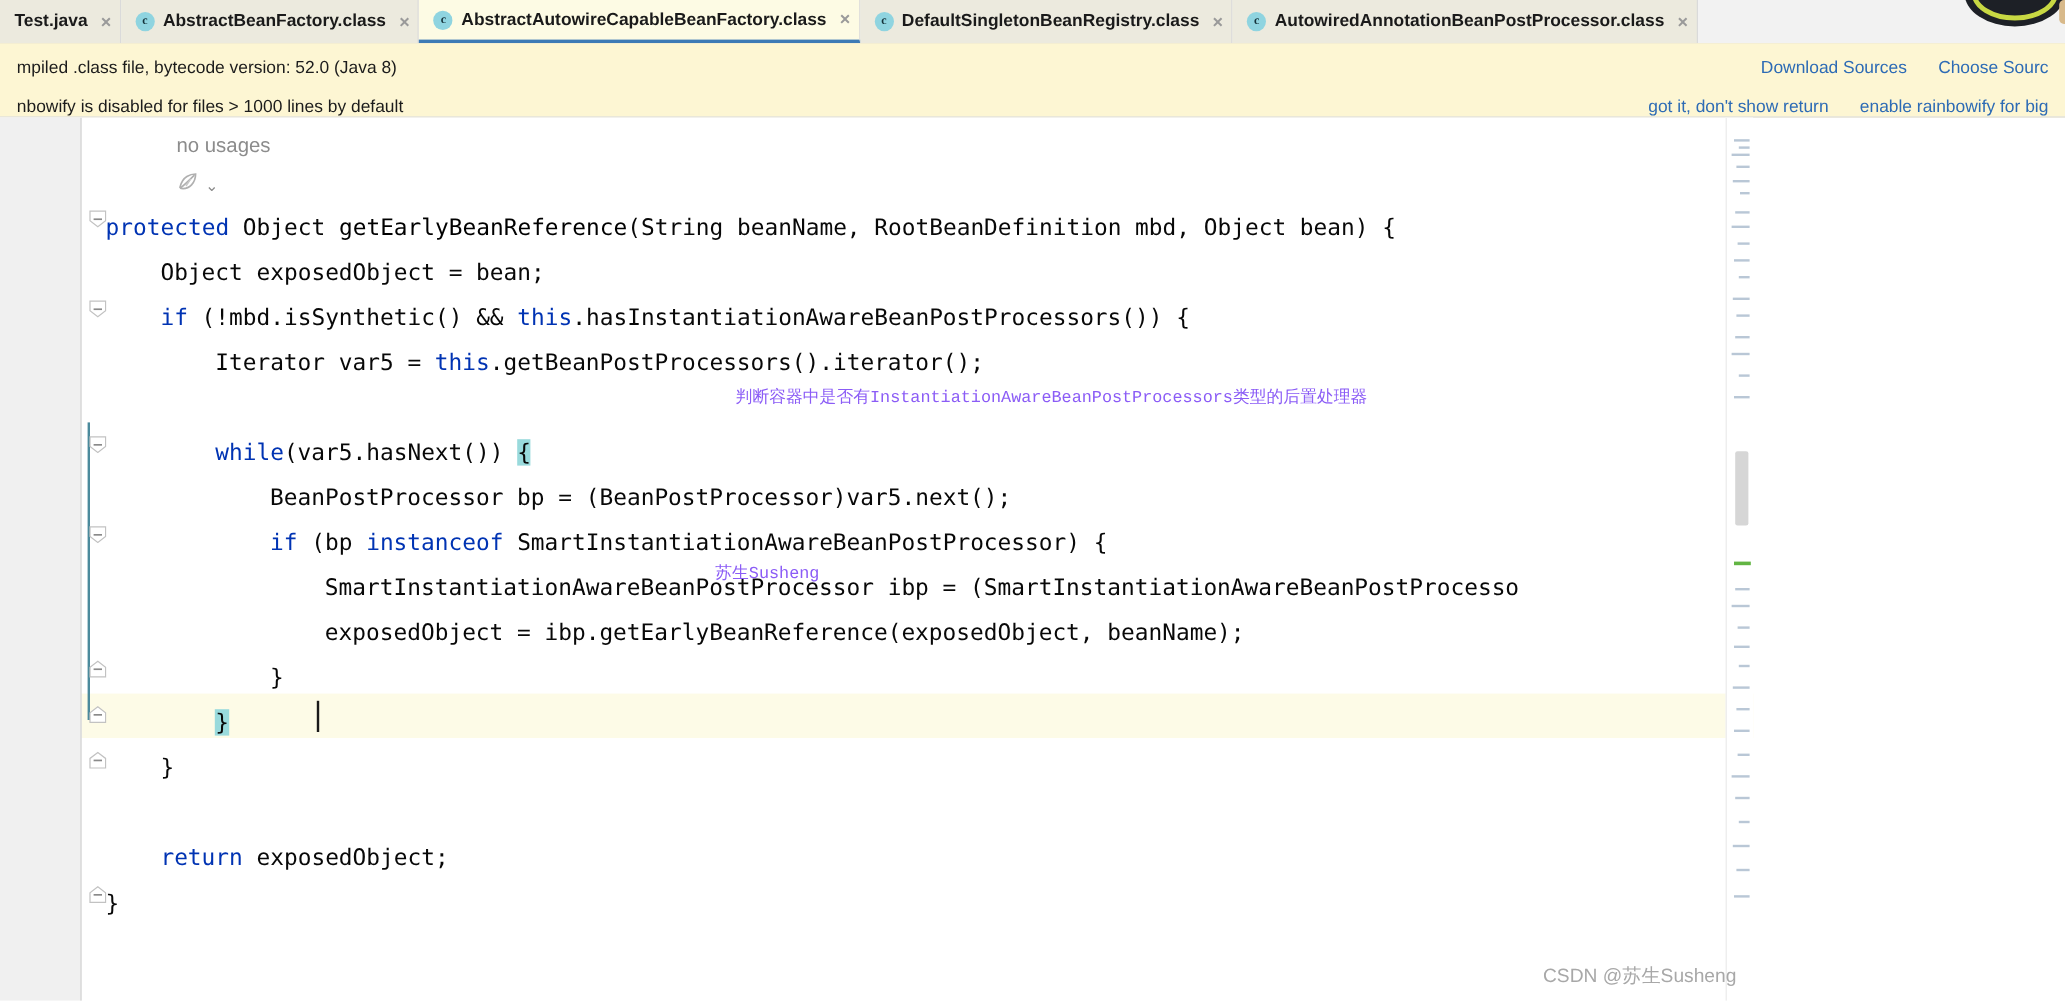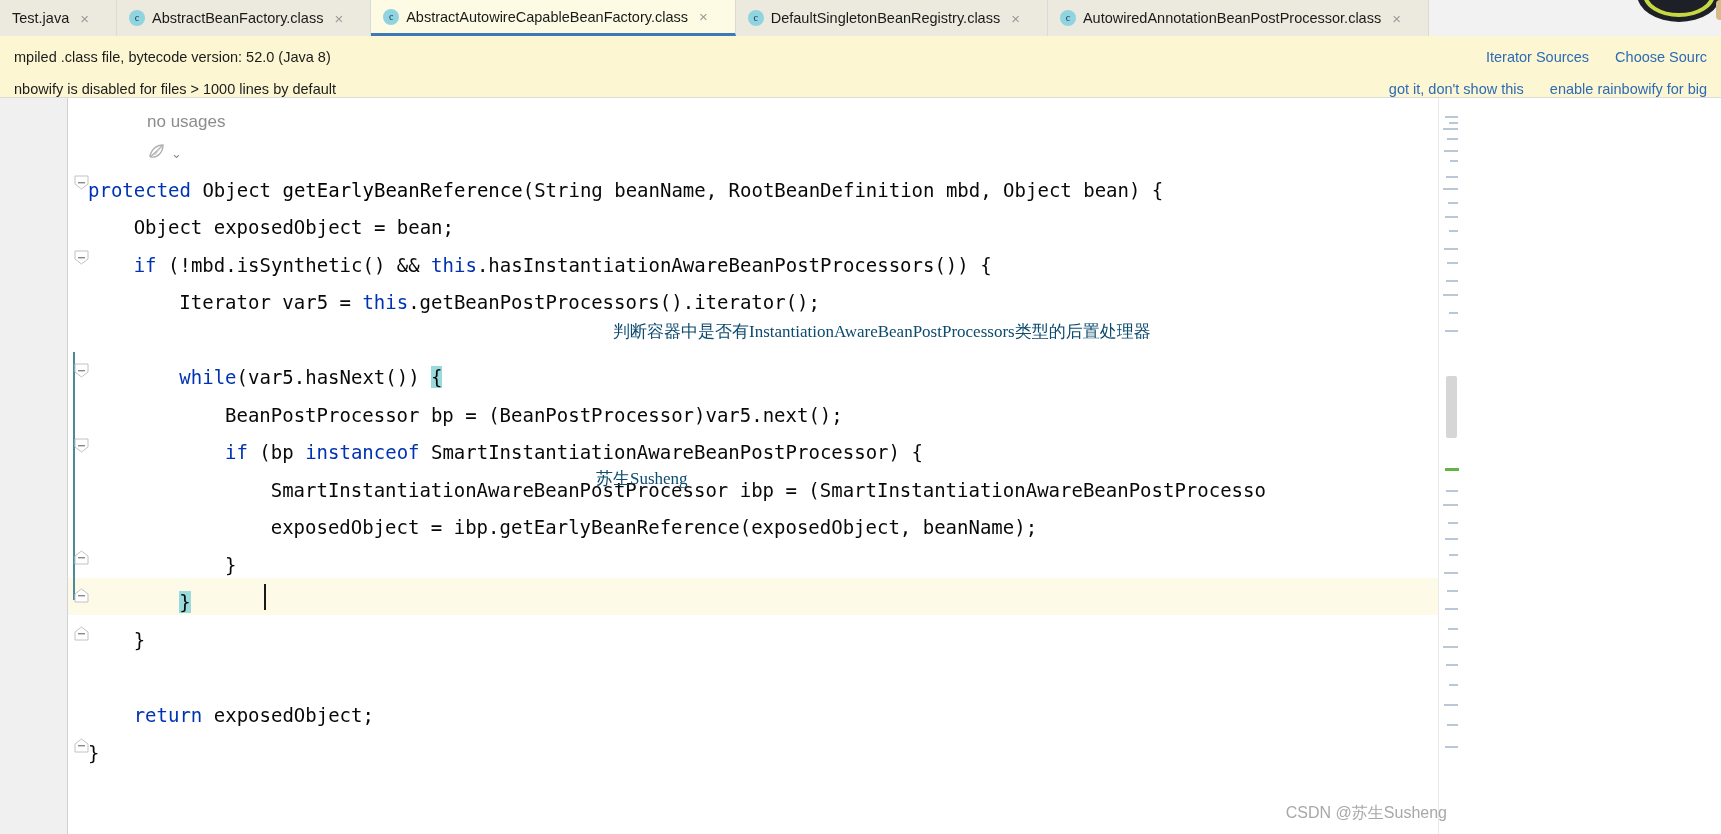--- a/index.html
+++ b/index.html
@@ -24,29 +24,30 @@
     background: #f2f2f2;
     display: flex;
     align-items: stretch;
     border-bottom: 1px solid #c9c9c9;
     overflow: hidden;
   }
   .tab {
     display: flex;
     align-items: center;
     gap: 7px;
-    padding: 0 27px 0 12px;
+    padding: 0 7px 0 12px;
     height: 36px;
     box-sizing: border-box;
     font-size: 14.5px;
     color: #1a1a1a;
     white-space: nowrap;
     border-right: 1px solid #dadada;
     position: relative;
     cursor: default;
+    font-weight: bold;
   }
   .tab.inactive { background: #eceade; }
   .tab.active {
     background: #fdfbe4;
     border-bottom: 3px solid #3d7ab5;
   }
   .tab .tabicon {
     width: 16px; height: 16px;
     border-radius: 50%;
     background: #8fd4e0;
@@ -184,23 +185,23 @@
   }
   .chev {
     color: #8a8a8a;
     font-size: 13px;
     font-family: "Liberation Sans", sans-serif;
   }
 
   
   .anno {
     position: absolute;
-    color: #0c4a6e;
-    font-family: Liberation Serif, serif;
-    font-size: 17px;
+    color: #8b5cf6;
+    font-family: Liberation Mono, monospace;
+    font-size: 14px;
     line-height: 24px;
     white-space: pre;
   }
 
   
   .minimap {
     position: absolute;
     right: 0; top: 0;
     width: 22px; height: 736px;
     background: #ffffff;
@@ -279,29 +280,29 @@
   <svg width="160" height="30" viewBox="0 0 160 30">
     <ellipse cx="118" cy="-6" rx="42" ry="28" fill="#1d2026"></ellipse>
     <ellipse cx="118" cy="-6" rx="34" ry="21" fill="none" stroke="#c8d843" stroke-width="4"></ellipse>
     <rect x="155" y="0" width="12" height="20" rx="4" fill="#d8b98a"></rect>
   </svg>
 </div>
 
 <div class="banner" id="banner-class">
   <span class="banner-msg">mpiled .class file, bytecode version: 52.0 (Java 8)</span>
   <span class="banner-actions">
-    <span class="banner-link">Iterator Sources</span>
+    <span class="banner-link">Download Sources</span>
     <span class="banner-link">Choose Sourc</span>
   </span>
 </div>
 
 <div class="banner" id="banner-rainbow">
   <span class="banner-msg">nbowify is disabled for files &gt; 1000 lines by default</span>
   <span class="banner-actions">
-    <span class="banner-link">got it, don't show this</span>
+    <span class="banner-link">got it, don't show return</span>
     <span class="banner-link">enable rainbowify for big</span>
   </span>
 </div>
 
 <div class="editor">
 
   <div class="current-line-gutter" style="top:480px;"></div>
   <div class="current-line" style="top:480px;"></div>
 
   <div class="gutter"></div>

